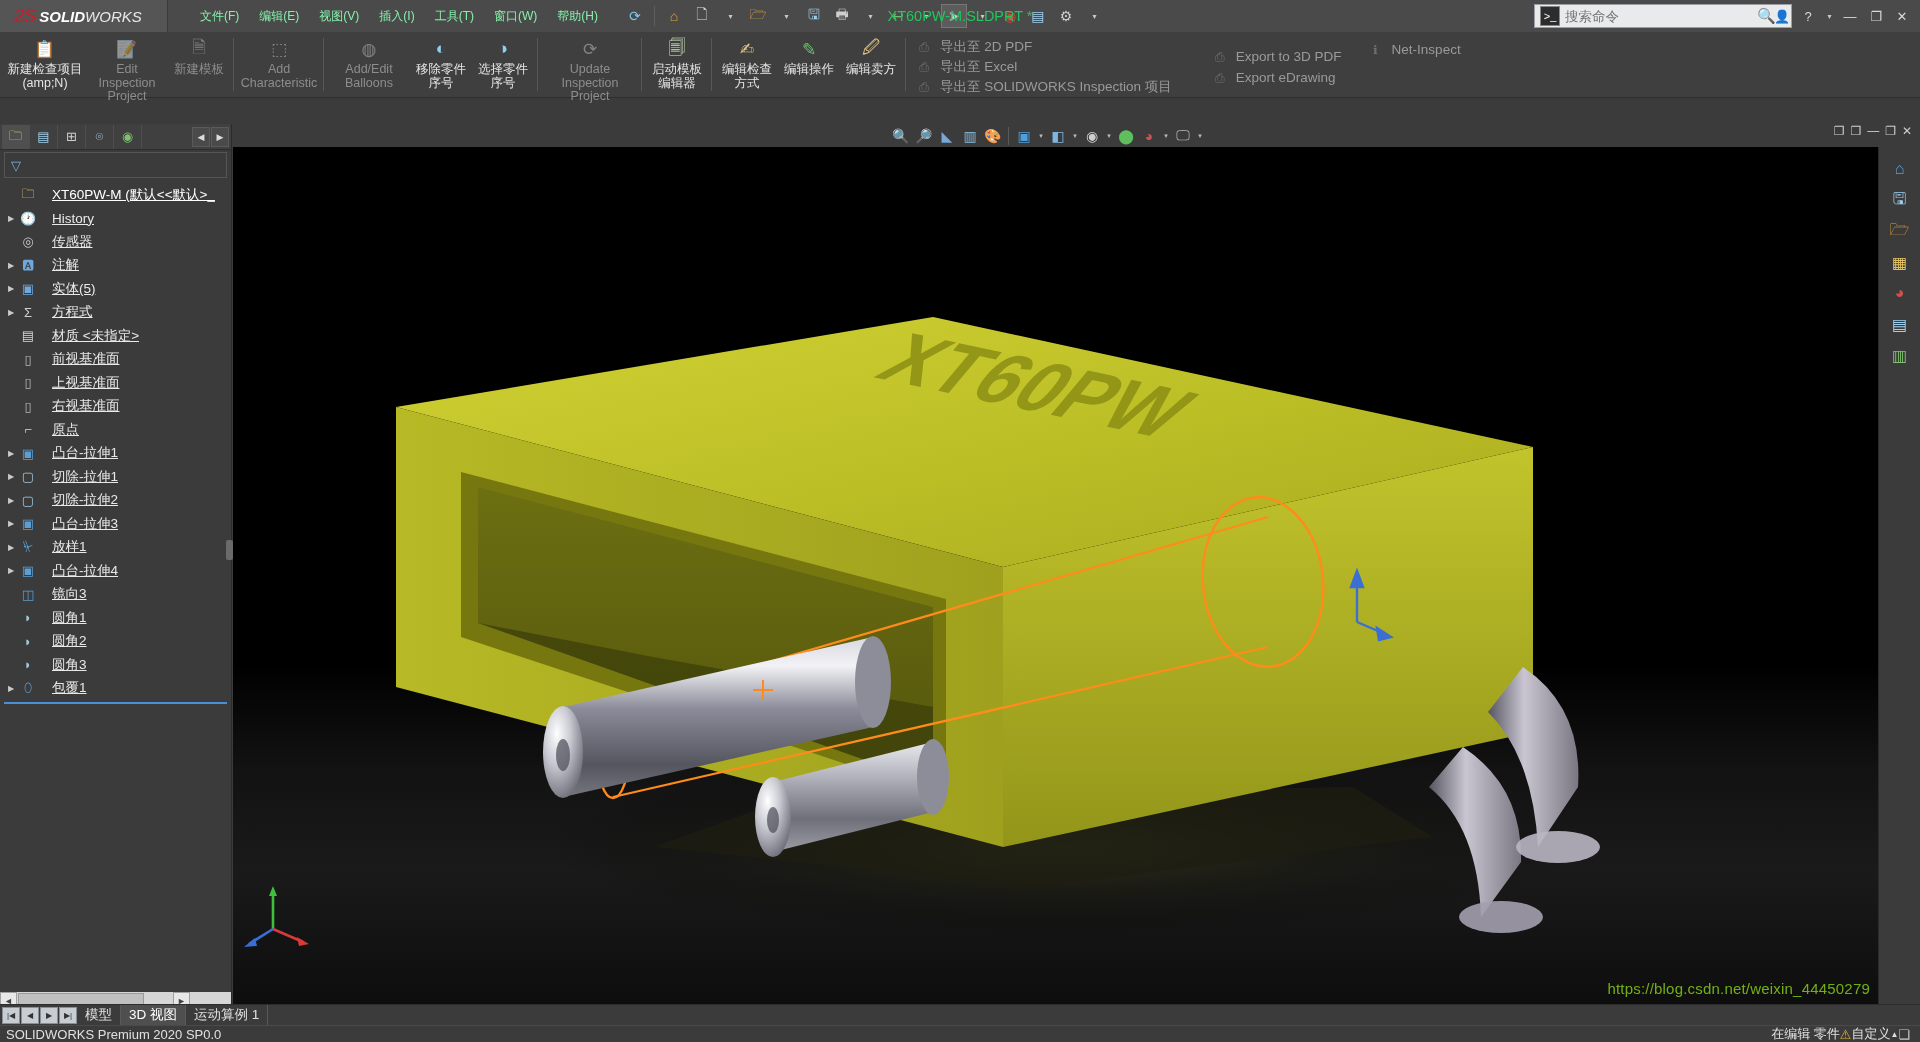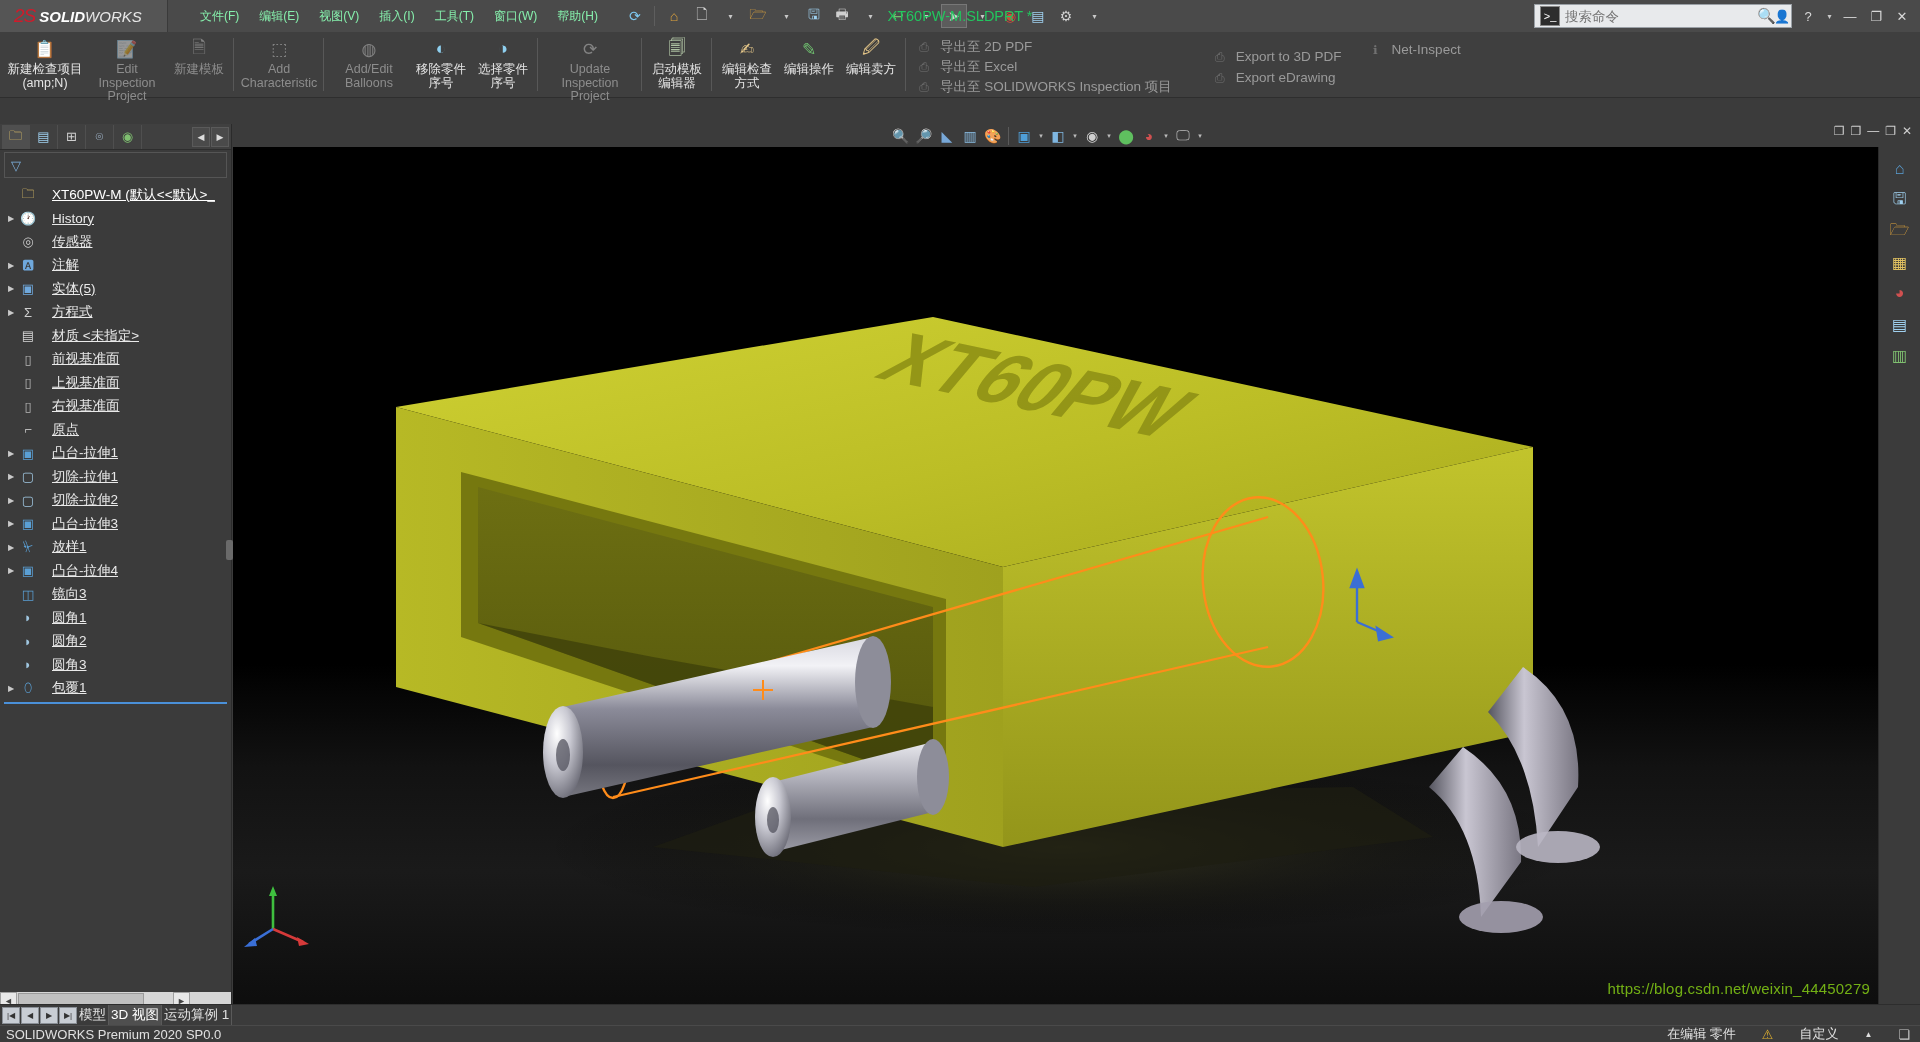--- a/index.html
+++ b/index.html
@@ -191,32 +191,32 @@
   
   .bottomtabs {
     position: absolute; left: 0; bottom: 17px; width: 1920px; height: 21px;
     background: #3b3b3b; display: flex; align-items: stretch;
     border-top: 1px solid #2d2d2d;
   }
   .navbtns { display: flex; align-items: center; padding-left: 2px; gap: 1px;}
   .navb { width: 18px; height: 17px; background: #c8cdd4; border: 1px solid #8a8f96;
           display:flex; align-items:center; justify-content:center; font-size: 8px; color: #333; }
   .btab {
-    padding: 0 2px; display:flex; align-items:center; font-size: 13.5px; color: #e0e0e0;
+    padding: 0 8px; display:flex; align-items:center; font-size: 13.5px; color: #e0e0e0;
     border-right: 1px solid #5a5a5a; cursor: default;
   }
   .btab:first-of-type { border-left: 1px solid #5a5a5a; margin-left: 6px; }
   .btab.active { background: #4f4f4f; color: #fff; }
   .statusbar {
     position: absolute; left: 0; bottom: 0; width: 1920px; height: 17px;
     background: #3b3b3b; display: flex; align-items: center;
     font-size: 13px; color: #e0e0e0; border-top: 1px solid #4a4a4a;
   }
   .statusbar .sleft { padding-left: 6px; }
-  .statusbar .sright { margin-left: auto; display: flex; align-items: center; gap: 26px; padding-right: 10px;}
+  .statusbar .sright { margin-left: auto; display: flex; align-items: center; padding-right: 10px;}
 </style>
 </head>
 <body>
 
 <div id="app">
 
   <div class="titlebar">
     <div class="sw-logo">
       <span class="ds">2S</span>
       <span class="solid">SOLID</span>

